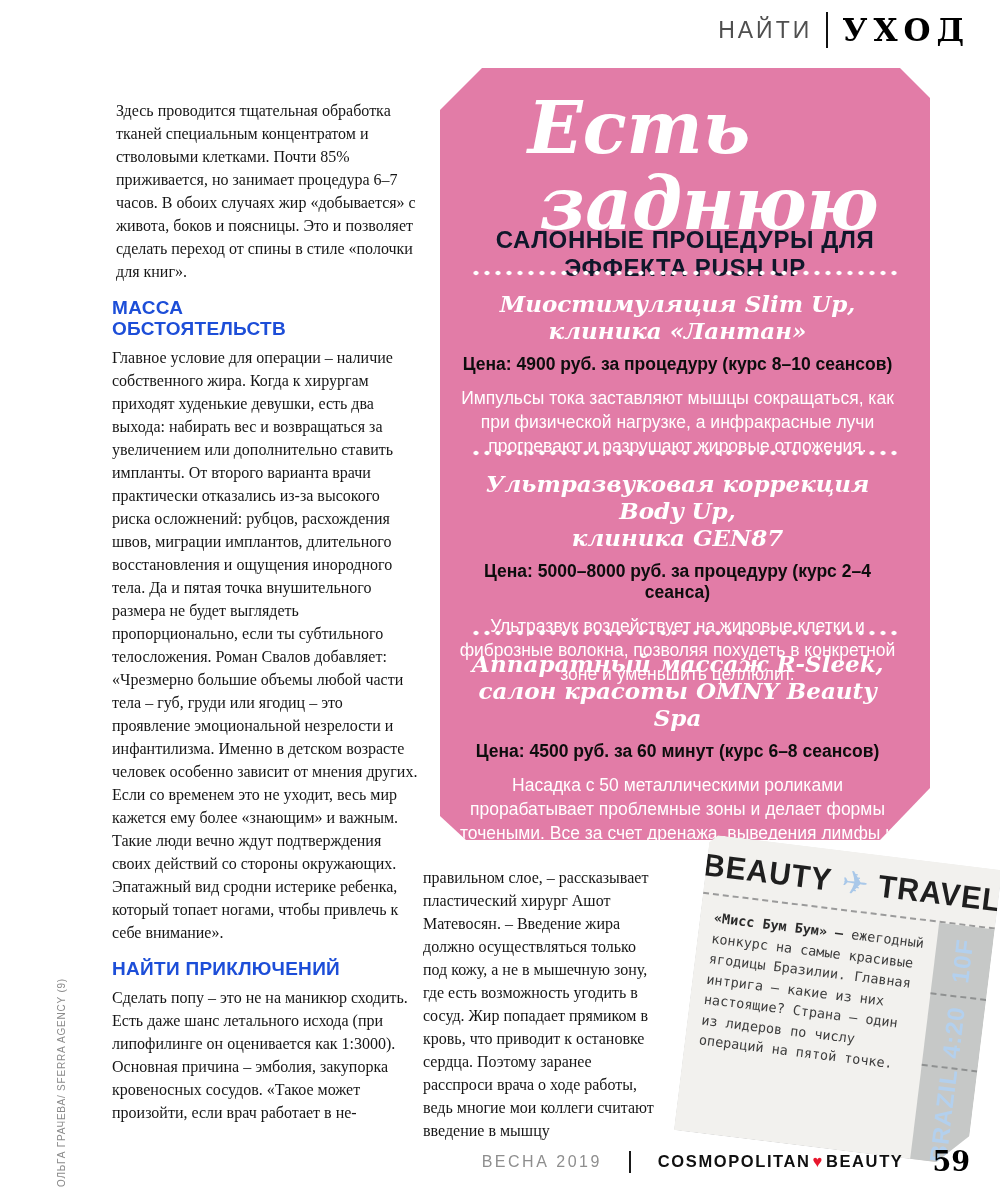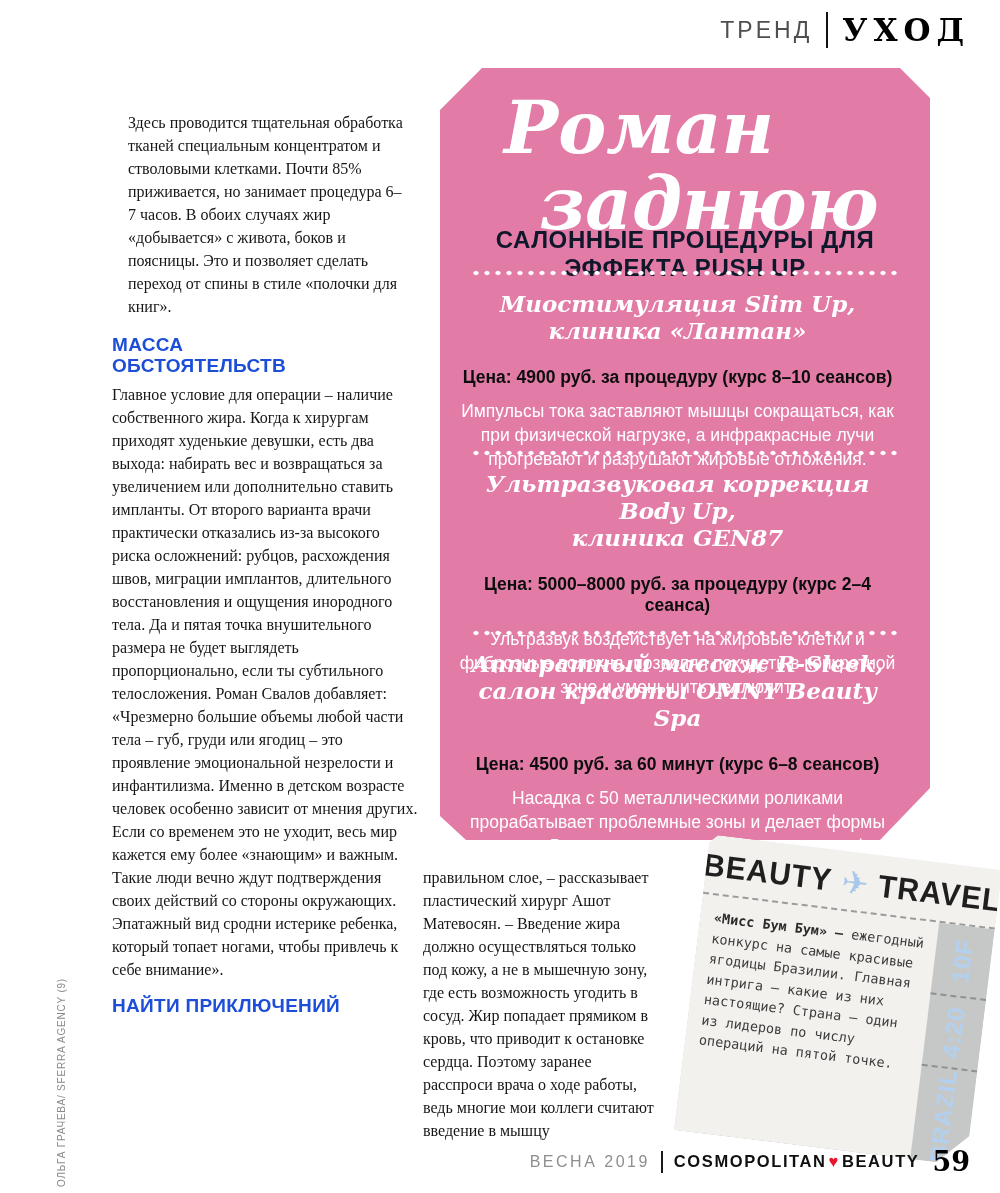--- a/index.html
+++ b/index.html
@@ -28,75 +28,76 @@
   .panel-subtitle{position:absolute;top:158px;left:0;width:100%;text-align:center;font-weight:bold;
     font-size:24px;letter-spacing:0.6px;color:#0f172a;}
   .dotted-divider{position:absolute;left:28px;right:28px;height:6px;
     background-image:radial-gradient(circle,#ffffff 2.1px,rgba(255,255,255,0) 2.6px);
     background-size:11px 6px;background-repeat:repeat-x;background-position:center;}
   .dots-1{top:202px;} .dots-2{top:382px;} .dots-3{top:562px;}
   .procedure{position:absolute;left:19px;right:34px;text-align:center;}
   .proc-1{top:222px;} .proc-2{top:402px;} .proc-3{top:582px;}
   .procedure-name{font-family:"DejaVu Serif",serif;font-style:italic;font-weight:bold;color:#ffffff;
     font-size:23px;line-height:27px;white-space:pre-line;}
-  .procedure-price{margin-top:23px;font-weight:bold;font-size:17.5px;color:#0d0d0d;}
+  .procedure-price{margin-top:10px;font-weight:bold;font-size:17.5px;color:#0d0d0d;}
   .procedure-description{margin-top:11px;font-size:17.5px;line-height:24px;color:#ffffff;}
   
   .travel-ticket{position:absolute;left:691px;top:851px;width:294px;height:298px;
     transform:rotate(7deg);background:#f2f1ee;display:flex;flex-direction:column;
     box-shadow:0 16px 26px rgba(0,0,0,0.20),0 4px 8px rgba(0,0,0,0.12);
     clip-path:polygon(0px 8px,8px 0px,294px 0px,294px 268px,264px 298px,0px 298px);}
   .ticket-header{display:flex;align-items:center;justify-content:center;gap:10px;
     padding:14px 10px 10px 10px;border-bottom:2px dashed #9b9b9b;}
   .ticket-word{font-weight:bold;font-size:30px;letter-spacing:1px;color:#1f1f1f;transform:scaleY(1.05);}
   .plane-icon{color:#a9c8e9;font-size:32px;line-height:30px;}
   .ticket-row{display:flex;flex:1;min-height:0;}
   .ticket-note{flex:1;padding:12px 6px 8px 14px;font-family:"DejaVu Sans Mono",monospace;
     font-size:13.5px;line-height:20.5px;color:#3d3d3d;}
   .ticket-note .lead{font-weight:bold;color:#2b2b2b;}
   .ticket-stub{width:56px;background:#c6c8c7;display:flex;flex-direction:column;}
   .stub-cell{flex:1;display:flex;align-items:center;justify-content:center;border-bottom:2px dashed #8f9191;}
   .stub-cell:last-child{border-bottom:none;flex:1.25;}
   .stub-text{writing-mode:vertical-rl;transform:rotate(180deg);font-weight:bold;font-size:24px;
     letter-spacing:1px;color:#b3d0ee;}
   
-  .page-footer{position:absolute;right:30px;bottom:16px;display:flex;align-items:center;gap:11px;}
+  .page-footer{position:absolute;right:30px;bottom:16px;display:flex;align-items:center;gap:27px;}
   .footer-season{font-size:16px;letter-spacing:2.5px;color:#8e8e8e;}
   .footer-divider{width:2px;height:22px;background:#1a1a1a;}
   .footer-brand{font-size:16.5px;font-weight:bold;letter-spacing:1.6px;color:#101010;}
   .heart-icon{color:#e8172d;padding:0 2px;}
   .page-number{font-family:"DejaVu Serif",serif;font-weight:bold;font-size:27px;color:#000;margin-left:2px;}
   .photo-credit{position:absolute;left:56px;top:975px;height:215px;display:flex;align-items:center;}
   .photo-credit span{writing-mode:vertical-rl;transform:rotate(180deg);font-size:10px;
     letter-spacing:0.8px;color:#8a8a8a;white-space:nowrap;}
 </style>
 </head>
 <body>
 
 <div class="page-header">
-  <span class="trend-label">ТРЕНД</span>
+  <span class="trend-label">НАЙТИ</span>
   <span class="header-divider"></span>
   <span class="uhod-label">УХОД</span>
 </div>
 
 <div class="col-left">
-  <p class="body-text" style="margin:16px;">Здесь проводится тщательная обработка тканей специальным концентратом и стволовыми клетками. Почти 85% приживается, но занимает процедура 6–7 часов. В обоих случаях жир «добывается» с живота, боков и поясницы. Это и позволяет сделать переход от спины в стиле «полочки для книг».</p>
+  <p class="body-text" style="margin:4px;">Здесь проводится тщательная обработка тканей специальным концентратом и стволовыми клетками. Почти 85% приживается, но занимает процедура 6–7 часов. В обоих случаях жир «добывается» с живота, боков и поясницы. Это и позволяет сделать переход от спины в стиле «полочки для книг».</p>
   <h2 class="section-heading">МАССА
 ОБСТОЯТЕЛЬСТВ</h2>
   <p class="body-text" style="margin:0;">Главное условие для операции – наличие собственного жира. Когда к хирургам приходят худенькие девушки, есть два выхода: набирать вес и возвращаться за увеличением или дополнительно ставить импланты. От второго варианта врачи практически отказались из-за высокого риска осложнений: рубцов, расхождения швов, миграции имплантов, длительного восстановления и ощущения инородного тела. Да и пятая точка внушительного размера не будет выглядеть пропорционально, если ты субтильного телосложения. Роман Свалов добавляет: «Чрезмерно большие объемы любой части тела – губ, груди или ягодиц – это проявление эмоциональной незрелости и инфантилизма. Именно в детском возрасте человек особенно зависит от мнения других. Если со временем это не уходит, весь мир кажется ему более «знающим» и важным. Такие люди вечно ждут подтверждения своих действий со стороны окружающих. Эпатажный вид сродни истерике ребенка, который топает ногами, чтобы привлечь к себе внимание».</p>
   <h2 class="section-heading">НАЙТИ ПРИКЛЮЧЕНИЙ</h2>
+  <p class="body-text" style="margin:0;">Сделать попу – это не на маникюр сходить. Есть даже шанс летального исхода (при липофилинге он оценивается как 1:3000). Основная причина – эмболия, закупорка кровеносных сосудов. «Такое может произойти, если врач работает в не-</p>
 </div>
 
 <div class="col-mid">
   <p class="body-text" style="margin:8px;">правильном слое, – рассказывает пластический хирург Ашот Матевосян. – Введение жира должно осуществляться только под кожу, а не в мышечную зону, где есть возможность угодить в сосуд. Жир попадает прямиком в кровь, что приводит к остановке сердца. Поэтому заранее расспроси врача о ходе работы, ведь многие мои коллеги считают введение в мышцу</p>
 </div>
 
 <div class="pink-panel">
   <div class="panel-title">
-    <span class="line1">Роман</span>
+    <span class="line1">Есть</span>
     <span class="line2">заднюю</span>
   </div>
   <div class="panel-subtitle">САЛОННЫЕ ПРОЦЕДУРЫ ДЛЯ ЭФФЕКТА PUSH UP</div>
 
   <div class="dotted-divider dots-1"></div>
   <div class="procedure proc-1">
     <div class="procedure-name">Миостимуляция Slim Up,
 клиника «Лантан»</div>
     <div class="procedure-price">Цена: 4900 руб. за процедуру (курс 8–10 сеансов)</div>
     <div class="procedure-description">Импульсы тока заставляют мышцы сокращаться, как при физической нагрузке, а инфракрасные лучи прогревают и разрушают жировые отложения.</div>

